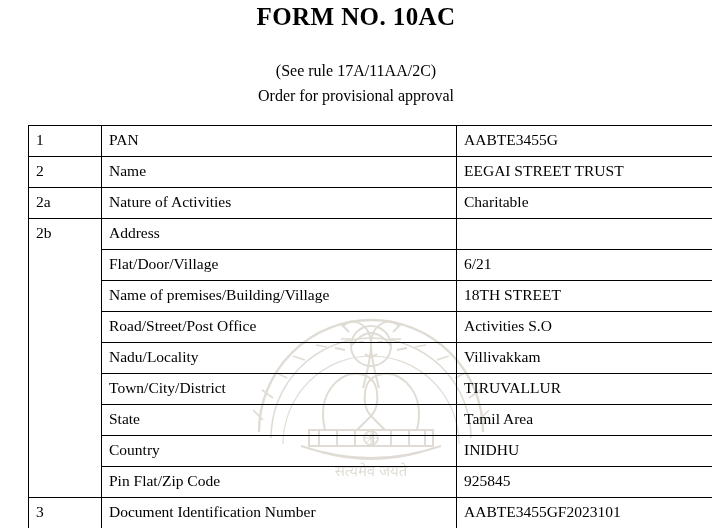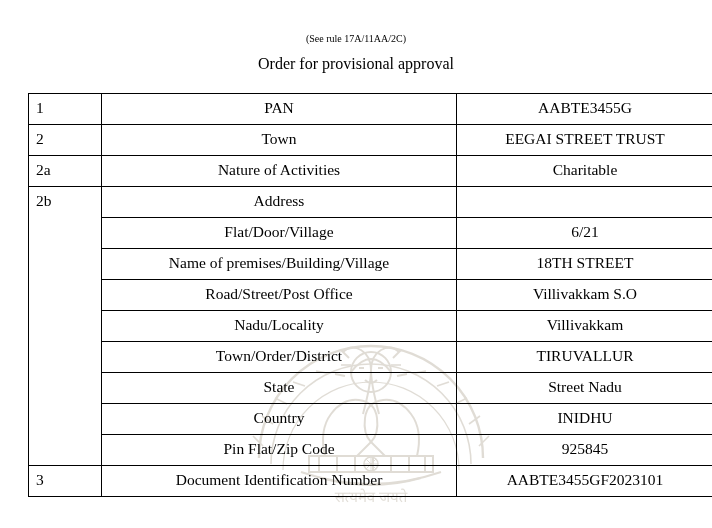--- a/index.html
+++ b/index.html
@@ -28,21 +28,21 @@
     font-weight: bold;
     letter-spacing: 0.4px;
     margin-top: 2px;
     line-height: 30px;
   }
   .subtitle-block {
     text-align: center;
     margin-top: 28px;
   }
   .rule-line {
-    font-size: 10px;
+    font-size: 16px;
     line-height: 22px;
   }
   .order-line {
     font-size: 16px;
     line-height: 22px;
     margin-top: 3px;
   }
   table.form-table {
     margin-top: 18px;
     border-collapse: collapse;
@@ -55,25 +55,23 @@
     padding: 4px 7px 5px 7px;
     vertical-align: top;
     line-height: 20px;
     height: 21px;
   }
   td.col-sn {
     width: 58px;
   }
   td.col-label {
     width: 340px;
-    text-align: center;
   }
   td.col-value {
     width: 242px;
-    text-align: center;
   }
   .watermark {
     position: absolute;
     left: 0;
     top: 0;
     width: 712px;
     height: 528px;
     pointer-events: none;
     z-index: 5;
     opacity: 0.30;
@@ -135,38 +133,39 @@
       </g>
 
       <circle cx="0" cy="-4" r="7" stroke-width="1.6"></circle>
       <path d="M 0 -11 L 0 3 M -7 -4 L 7 -4 M -5 -9 L 5 1 M 5 -9 L -5 1" stroke-width="1"></path>
 
       <text x="0" y="34" font-family="'Liberation Serif', serif" font-size="15" fill="#9a8e78" stroke="none" text-anchor="middle">सत्यमेव जयते</text>
     </g>
   </svg>
 
   <div class="hdr-wrap">
+    <div class="doc-title">FORM NO. 10AC</div>
 
     <div class="subtitle-block">
       <div class="rule-line">(See rule 17A/11AA/2C)</div>
       <div class="order-line">Order for provisional approval</div>
     </div>
   </div>
 
   <div class="tbl-wrap">
     <table class="form-table">
       <tbody>
         <tr>
           <td class="col-sn">1</td>
           <td class="col-label">PAN</td>
           <td class="col-value">AABTE3455G</td>
         </tr>
         <tr>
           <td class="col-sn">2</td>
-          <td class="col-label">Town</td>
+          <td class="col-label">Name</td>
           <td class="col-value">EEGAI STREET TRUST</td>
         </tr>
         <tr>
           <td class="col-sn">2a</td>
           <td class="col-label">Nature of Activities</td>
           <td class="col-value">Charitable</td>
         </tr>
         <tr>
           <td class="col-sn" rowspan="9">2b</td>
           <td class="col-label">Address</td>
@@ -175,33 +174,33 @@
         <tr>
           <td class="col-label">Flat/Door/Village</td>
           <td class="col-value">6/21</td>
         </tr>
         <tr>
           <td class="col-label">Name of premises/Building/Village</td>
           <td class="col-value">18TH STREET</td>
         </tr>
         <tr>
           <td class="col-label">Road/Street/Post Office</td>
-          <td class="col-value">Villivakkam S.O</td>
+          <td class="col-value">Activities S.O</td>
         </tr>
         <tr>
           <td class="col-label">Nadu/Locality</td>
           <td class="col-value">Villivakkam</td>
         </tr>
         <tr>
-          <td class="col-label">Town/Order/District</td>
+          <td class="col-label">Town/City/District</td>
           <td class="col-value">TIRUVALLUR</td>
         </tr>
         <tr>
           <td class="col-label">State</td>
-          <td class="col-value">Street Nadu</td>
+          <td class="col-value">Tamil Area</td>
         </tr>
         <tr>
           <td class="col-label">Country</td>
           <td class="col-value">INIDHU</td>
         </tr>
         <tr>
           <td class="col-label">Pin Flat/Zip Code</td>
           <td class="col-value">925845</td>
         </tr>
         <tr>

